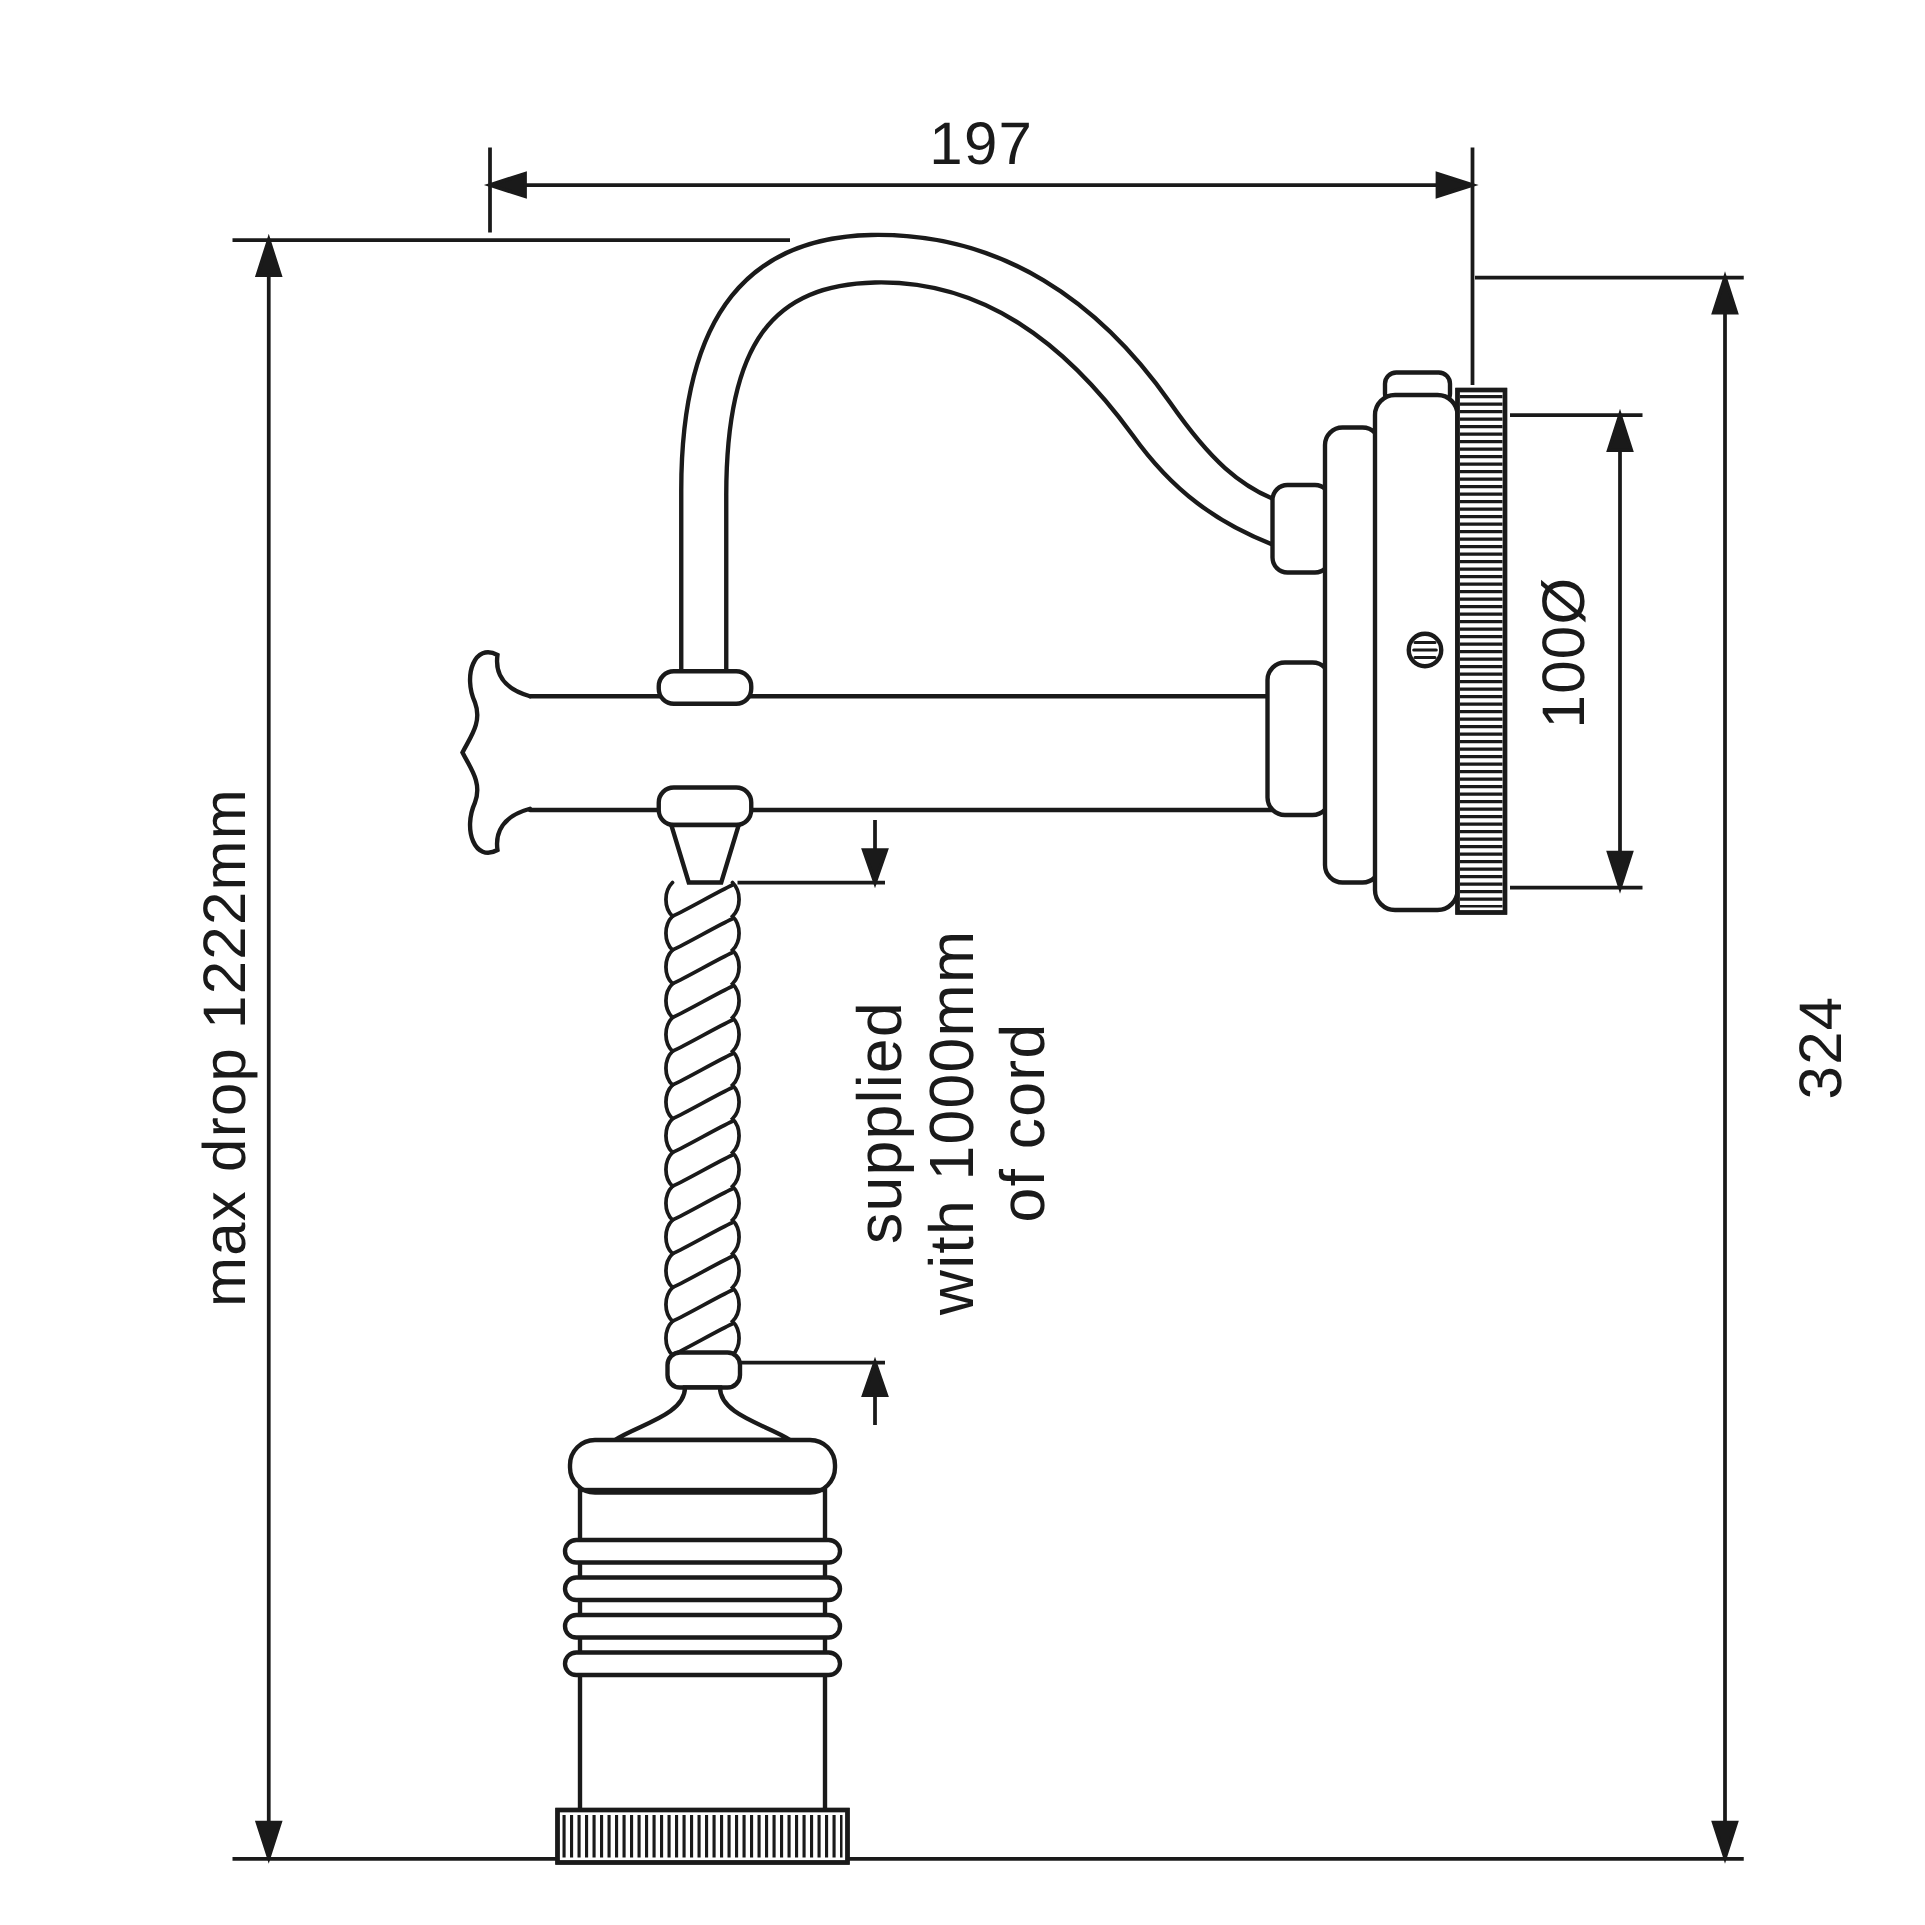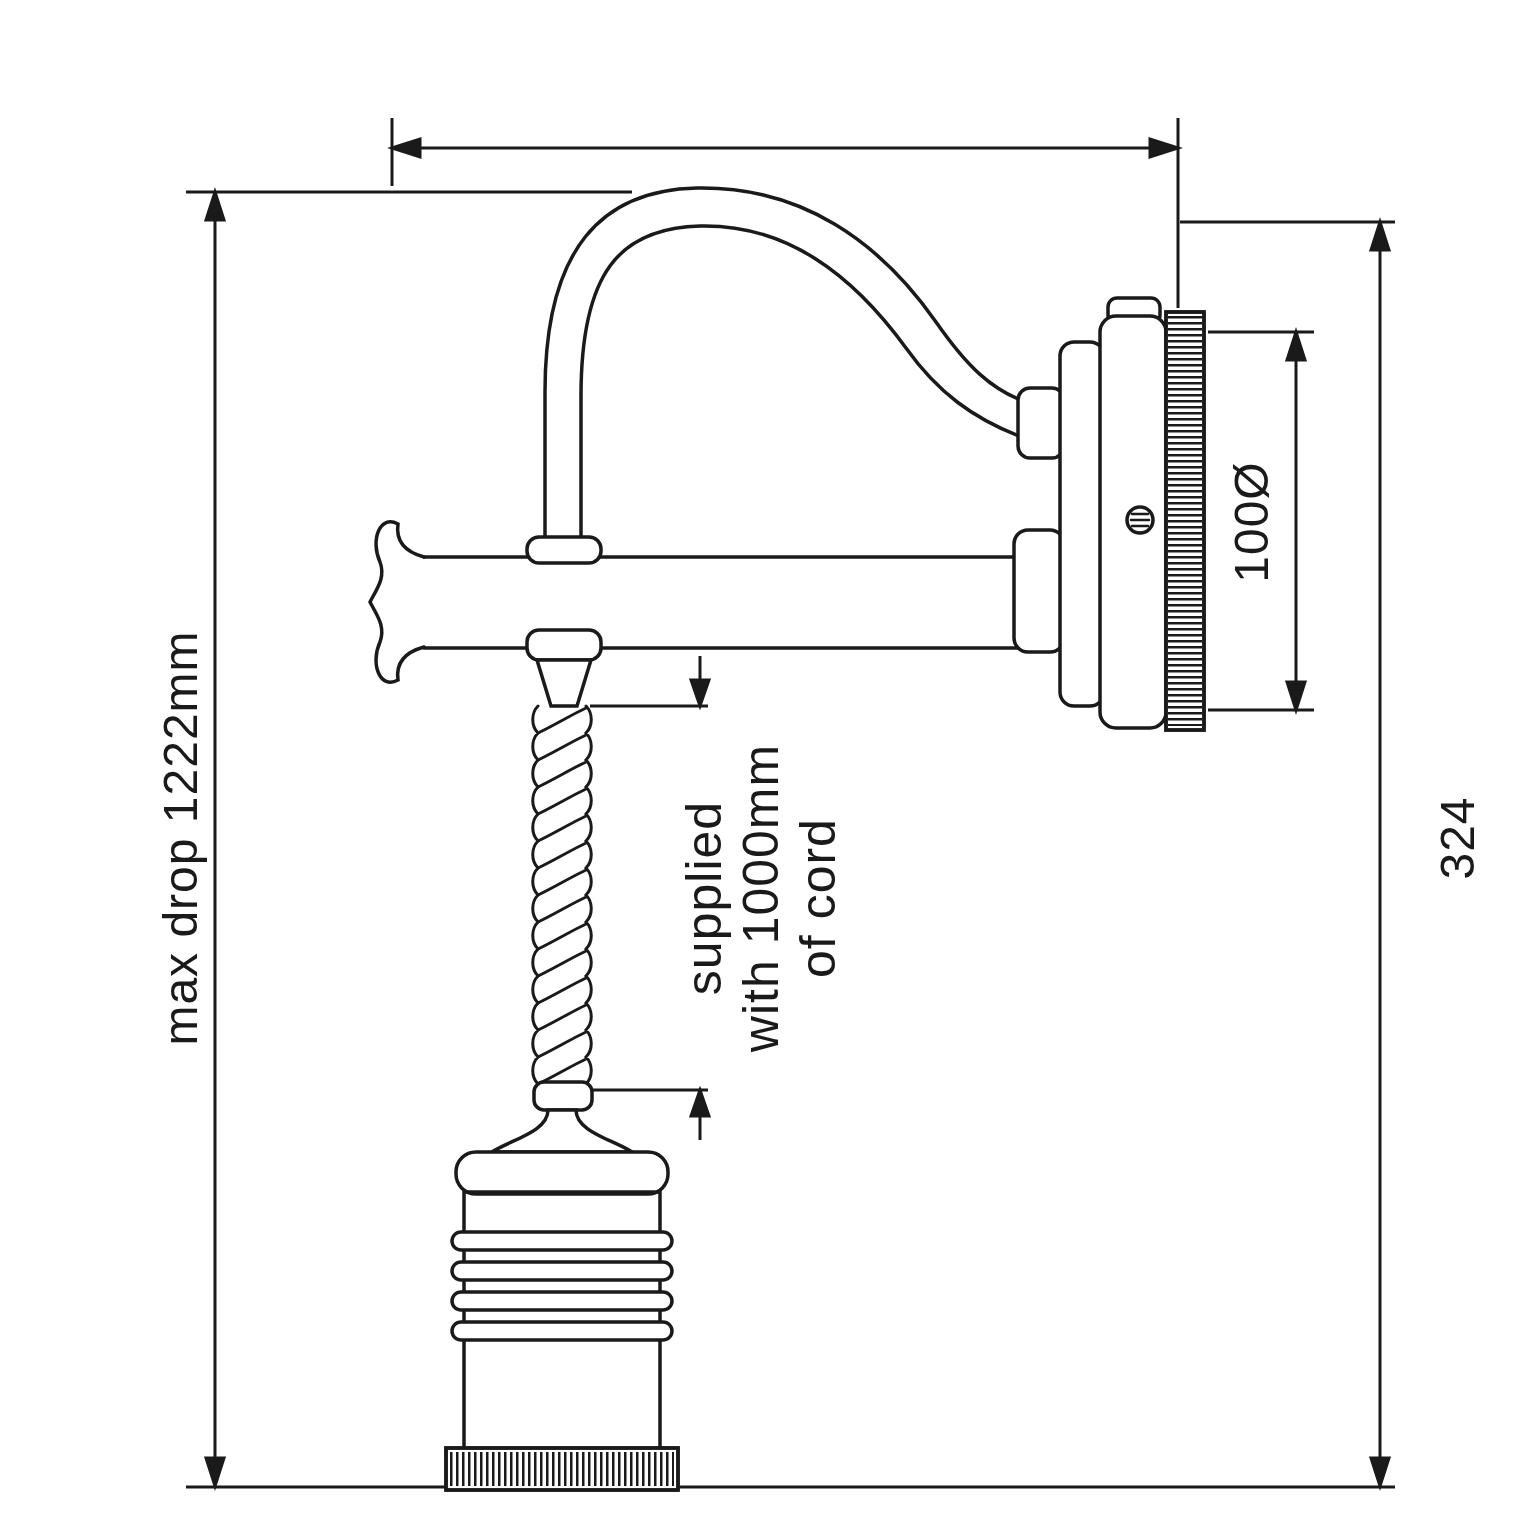--- a/index.html
+++ b/index.html
@@ -131,20 +131,21 @@
         <line x1="700" y1="656" x2="700" y2="698"></line>
         <polygon points="700,706 691,680 709,680" fill="#1a1a1a"></polygon>
         <line x1="590" y1="706" x2="708" y2="706"></line>
         <line x1="700" y1="1140" x2="700" y2="1098"></line>
         <polygon points="700,1090 691,1116 709,1116" fill="#1a1a1a"></polygon>
         <line x1="592" y1="1090" x2="708" y2="1090"></line>
       </g>
     </g>
   </svg>
 
+  <div class="label" style="left:685px; top:90px; width:200px;">197</div>
 
   <div class="label rot" style="left:-34px; top:812px; width:430px; height:52px;">max drop 1222mm</div>
 
   <div class="label rot" style="left:1396px; top:812px; width:124px; height:52px;">324</div>
 
   <div class="label rot" style="left:1170px; top:496px; width:164px; height:52px;">100Ø</div>
 
   <div class="cord-note">
     <div>supplied</div>
     <div>with 1000mm</div>

